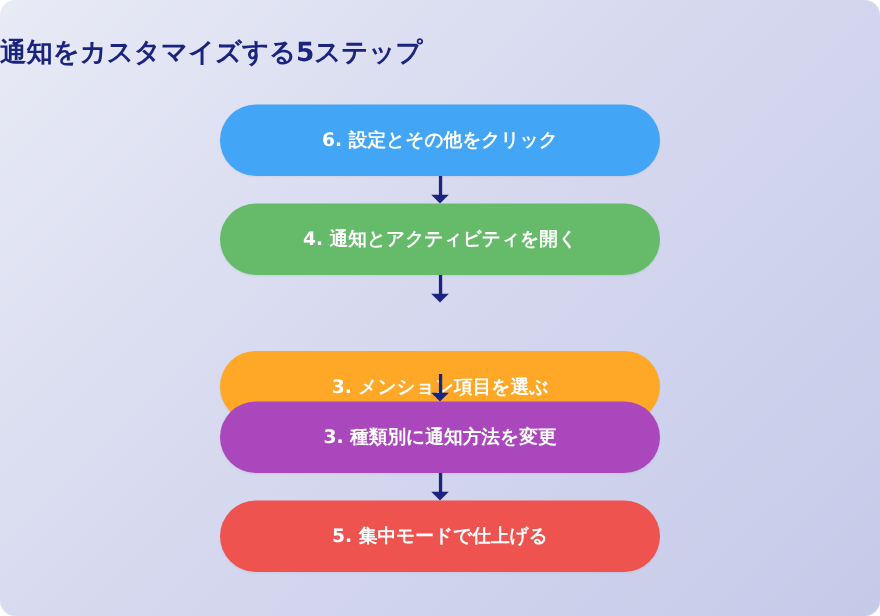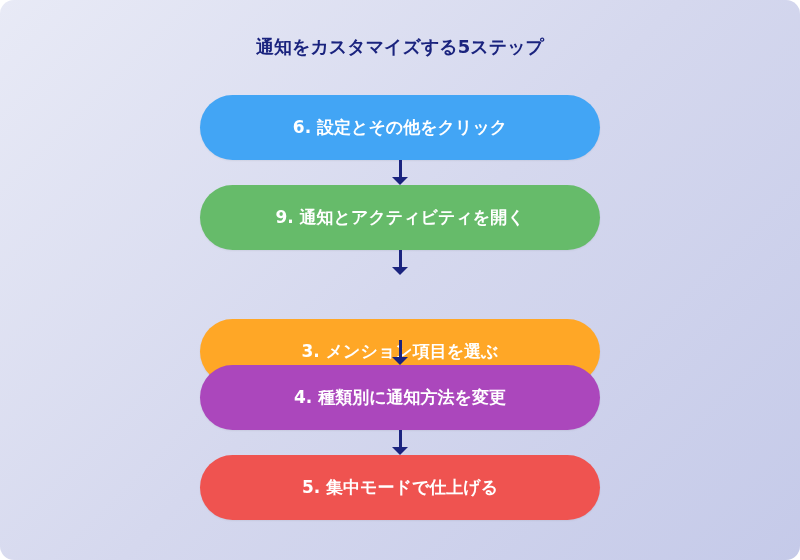--- a/index.html
+++ b/index.html
@@ -17,22 +17,21 @@
       border-radius: 14px;
       background: linear-gradient(135deg, #e8eaf6 0%, #d5d8ee 50%, #c5cae9 100%);
       font-family: "DejaVu Sans", "Liberation Sans", sans-serif;
       overflow: hidden;
     }
     .title {
       position: absolute;
       left: 0;
       right: 0;
       top: 30px;
-      text-align: center;
-      font-size: 18px;
+      font-size: 24px;
       font-weight: bold;
       color: #1a237e;
       letter-spacing: 0px;
       line-height: 34px;
     }
     .step {
       position: absolute;
       left: 200px;
       width: 400px;
       height: 65px;
@@ -79,37 +78,37 @@
 
   <div class="step" style="top:95px; background:#42a5f5;">
     <span>6. 設定とその他をクリック</span>
   </div>
   <div class="connector" style="top:160px;">
     <div class="line"></div>
     <div class="head"></div>
   </div>
 
   <div class="step" style="top:185px; background:#66bb6a;">
-    <span>9. 通知とアクティビティを開く</span>
+    <span>4. 通知とアクティビティを開く</span>
   </div>
   <div class="connector" style="top:250px;">
     <div class="line"></div>
     <div class="head"></div>
   </div>
 
   <div class="step" style="top:275px; background:#ffa726;margin-top:44px;">
     <span>3. メンション項目を選ぶ</span>
   </div>
   <div class="connector" style="top:340px;">
     <div class="line"></div>
     <div class="head"></div>
   </div>
 
   <div class="step" style="top:365px; background:#ab47bc;">
-    <span>4. 種類別に通知方法を変更</span>
+    <span>3. 種類別に通知方法を変更</span>
   </div>
   <div class="connector" style="top:430px;">
     <div class="line"></div>
     <div class="head"></div>
   </div>
 
   <div class="step" style="top:455px; background:#ef5350;text-align:right;">
     <span>5. 集中モードで仕上げる</span>
   </div>
 

